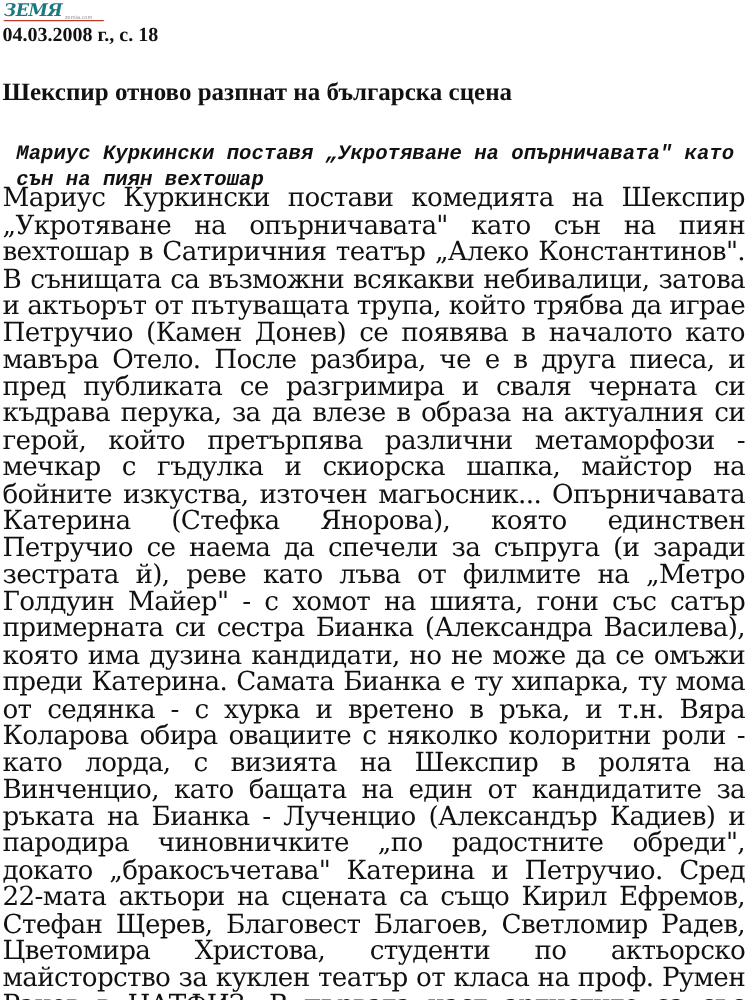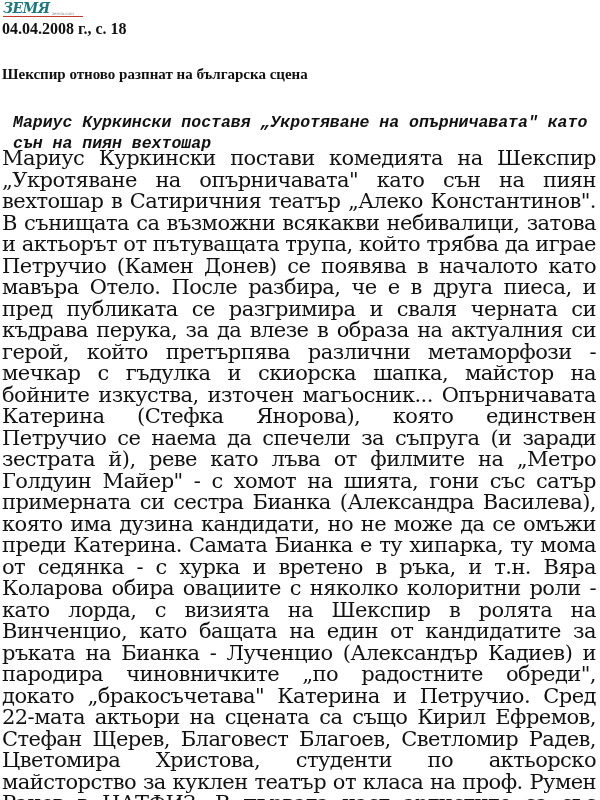--- a/index.html
+++ b/index.html
@@ -33,21 +33,21 @@
       line-height: 18px;
       margin: 0;
     }
     .headline {
       position: absolute;
       left: 2px;
       top: 64px;
       margin: 0;
       font-family: "Liberation Serif", serif;
       font-weight: bold;
-      font-size: 15px;
+      font-size: 20px;
       line-height: 20px;
     }
     .subheadline {
       position: absolute;
       left: 2px;
       top: 101px;
       width: 594px;
       margin: 11px;
       font-family: Liberation Mono, monospace;
       font-weight: bold;
@@ -73,19 +73,19 @@
 <body>
 
 <div class="logo">
   <svg width="82" height="18" viewBox="0 0 82 18">
     <text x="1" y="12" font-family="DejaVu Serif, serif" font-style="italic" font-weight="bold" font-size="14" fill="#1a7a80" letter-spacing="-0.5">ЗЕМЯ</text>
     <text x="50" y="14" font-family="DejaVu Sans, sans-serif" font-size="4" fill="#888888">zemia.com</text>
     <rect x="1" y="15" width="80" height="1" fill="#c0392b"></rect>
   </svg>
 </div>
 
-<p class="date-line">04.04.2008 г., с. 18</p>
+<p class="date-line">04.03.2008 г., с. 18</p>
 
 <h1 class="headline">Шекспир отново разпнат на българска сцена</h1>
 
 <h2 class="subheadline">Мариус Куркински поставя „Укротяване на опърничавата" като сън на пиян вехтошар</h2>
 
 <p class="body-text">Мариус Куркински постави комедията на Шекспир „Укротяване на опърничавата" като сън на пиян вехтошар в Сатиричния театър „Алеко Константинов". В сънищата са възможни всякакви небивалици, затова и актьорът от пътуващата трупа, който трябва да играе Петручио (Камен Донев) се появява в началото като мавъра Отело. После разбира, че е в друга пиеса, и пред публиката се разгримира и сваля черната си къдрава перука, за да влезе в образа на актуалния си герой, който претърпява различни метаморфози - мечкар с гъдулка и скиорска шапка, майстор на бойните изкуства, източен магьосник... Опърничавата Катерина (Стефка Янорова), която единствен Петручио се наема да спечели за съпруга (и заради зестрата й), реве като лъва от филмите на „Метро Голдуин Майер" - с хомот на шията, гони със сатър примерната си сестра Бианка (Александра Василева), която има дузина кандидати, но не може да се омъжи преди Катерина. Самата Бианка е ту хипарка, ту мома от седянка - с хурка и вретено в ръка, и т.н. Вяра Коларова обира овациите с няколко колоритни роли - като лорда, с визията на Шекспир в ролята на Винченцио, като бащата на един от кандидатите за ръката на Бианка - Лученцио (Александър Кадиев) и пародира чиновничките „по радостните обреди", докато „бракосъчетава" Катерина и Петручио. Сред 22-мата актьори на сцената са също Кирил Ефремов, Стефан Щерев, Благовест Благоев, Светломир Радев, Цветомира Христова, студенти по актьорско майсторство за куклен театър от класа на проф. Румен Рачев в НАТФИЗ. В първата част артистите са със съвременни костюми - доминиращият цвят е черният, с отделни цветни „петна" - пъстри хипарски облекла или спортни екипи и маратонки. След антракта одеждите са от епохата на Шекспир, в бяло и екрю. Декорите са червена завеса и няколко безкрайно дълги дървени пейки, като една от тях стига почти до средата на зрителната зала и от време на време се превръща в моден подиум, по който дефилират актьорите. Художник на спектакъла е Никола Тороманов. Български народни песни, италиански канцонети и други ритми обединява музиката на Емилиян Гацов.</p>
 
 </body></html>

